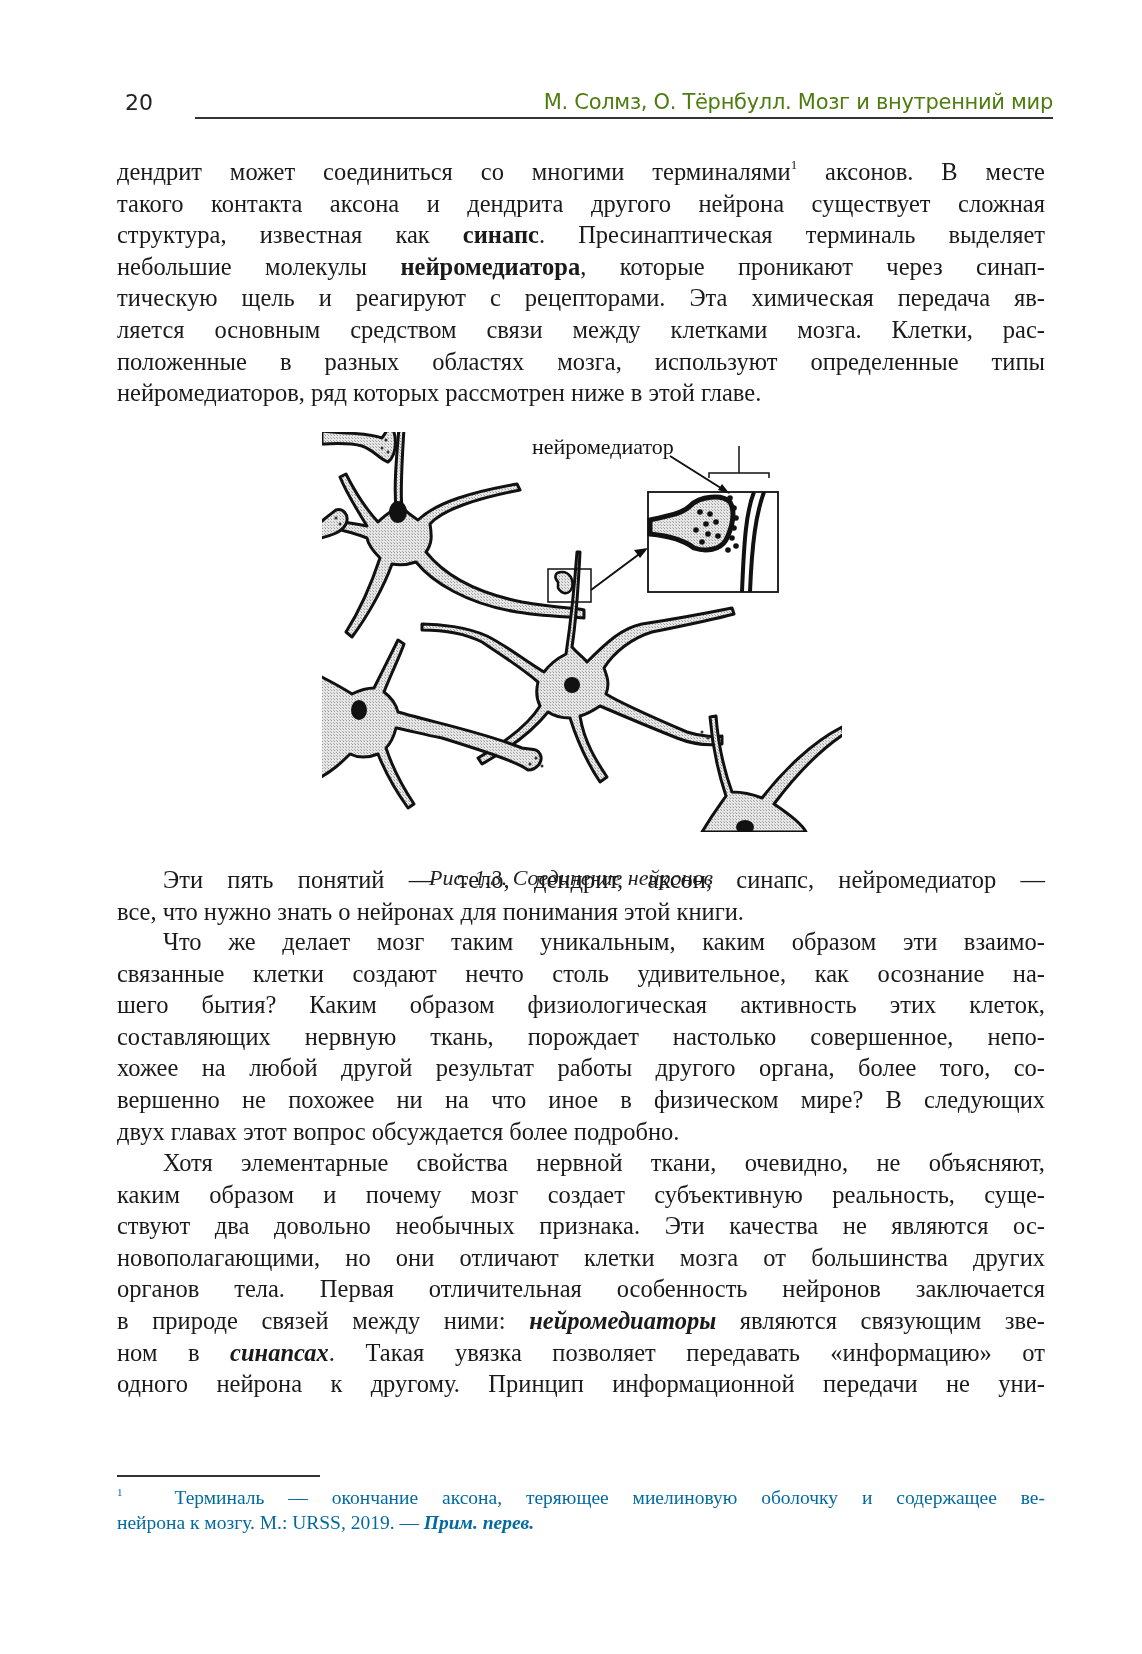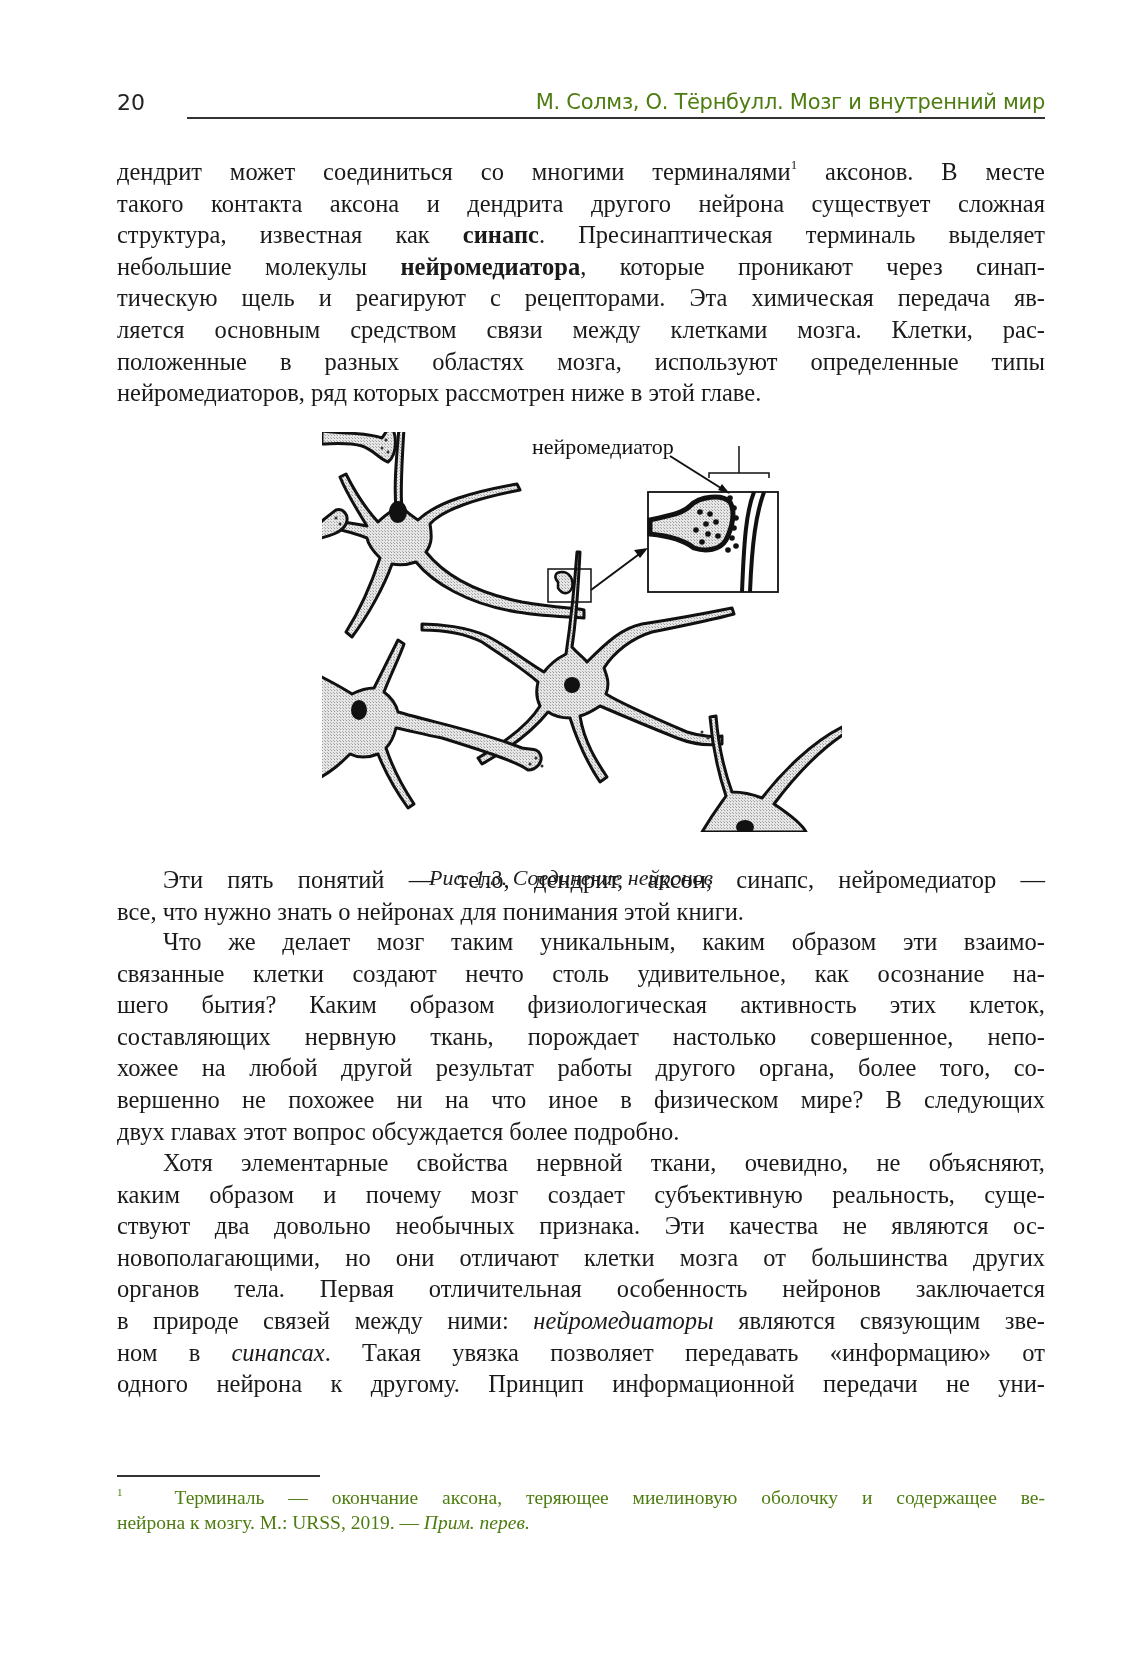--- a/index.html
+++ b/index.html
@@ -1,35 +1,35 @@
 <!DOCTYPE html>
 <html><head>
 <meta charset="utf-8">
 <style>
   html, body { margin: 0; padding: 0; background: #ffffff; }
   body { width: 1142px; height: 1654px; position: relative; overflow: hidden; color: #1a1a1a; }
-  .header { position: absolute; top: 84px; left: 117px; width: 928px; height: 40px; }
+  .header { position: absolute; top: 84px; left: 125px; width: 928px; height: 40px; }
   .page-num { position: absolute; left: 0; top: 6px; font-family: "DejaVu Sans", sans-serif; font-size: 22px; color: #222; }
   .running-title { position: absolute; right: 0; top: 6px; font-family: "DejaVu Sans", sans-serif; font-size: 21px; color: #4d7c0f; letter-spacing: -0.3px; }
   .header-rule { position: absolute; left: 70px; right: 0; top: 33px; height: 1.5px; background: #333; }
 
   .text { position: absolute; left: 117px; width: 928px; font-family: "Liberation Serif", serif; font-size: 24.5px; line-height: 31.6px; text-align: justify; }
   .line { display: block; white-space: nowrap; text-align: justify; text-align-last: justify; }
   .line.last { text-align-last: left; }
   .indent { text-indent: 46px; }
   sup { font-size: 13px; vertical-align: 11px; line-height: 0; }
   b { font-weight: bold; }
 
   .figure { position: absolute; left: 322px; top: 432px; width: 520px; height: 400px; }
   .caption { position: absolute; top: 865px; left: 0; width: 1142px; text-align: center; font-family: "Liberation Serif", serif; font-style: italic; font-size: 22px; color: #222; }
 
   .fn-rule { position: absolute; left: 117px; top: 1475px; width: 203px; height: 1.5px; background: #333; }
-  .footnote { position: absolute; left: 117px; top: 1485px; width: 928px; font-family: "Liberation Serif", serif; font-size: 19.5px; line-height: 25px; color: #4d7c0f; }
+  .footnote { position: absolute; left: 117px; top: 1485px; width: 928px; font-family: "Liberation Serif", serif; font-size: 19.5px; line-height: 25px; color: #0369a1; }
   .fn-num { font-size: 11px; vertical-align: 8px; line-height: 0; margin-right: 52px; }
-  i { font-style: italic; }
+  i { font-style: italic; font-weight: bold; }
 </style>
 </head>
 <body>
 
 <div class="header">
   <span class="page-num">20</span>
   <div class="header-rule"></div>
   <span class="running-title">М. Солмз, О. Тёрнбулл. Мозг и внутренний мир</span>
 </div>
 

